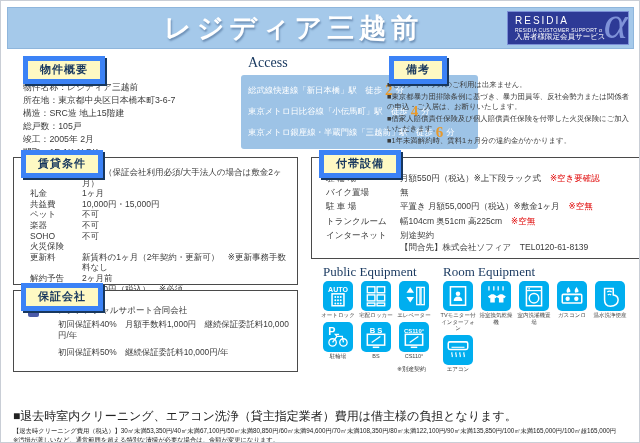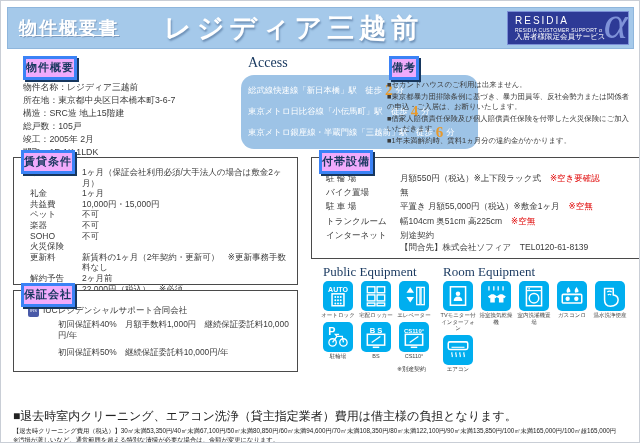--- a/index.html
+++ b/index.html
@@ -17,33 +17,33 @@
            color:#fff; letter-spacing:5px; text-shadow:1px 2px 2px #6d8fb5; white-space:nowrap; }
   .logo { position:absolute; left:506px; top:10px; width:122px; height:34px;
           background:#2d3a96; border:1px solid #7b8ed6; overflow:hidden; color:#fff; }
   .logo .alpha-mark { position:absolute; right:0px; top:-12px; font-size:46px; color:#7f92d8;
           font-family:"Liberation Serif",serif; font-style:italic; line-height:1; }
   .logo .brand { position:absolute; left:7px; top:3px; font-size:10px; letter-spacing:2px; }
   .logo .support { position:absolute; left:7px; top:15px; font-size:5px; letter-spacing:.3px; white-space:nowrap; }
   .logo .service { position:absolute; left:7px; bottom:2px; font-size:7.5px; white-space:nowrap; }
 
   
-  .badge { position:absolute; background:#f0abfc; border:3px solid #3b82f6;
+  .badge { position:absolute; background:#fef9c3; border:5px solid #3b82f6;
            box-shadow:2px 2px 0 #17375e; color:#17375e; font-weight:bold;
-           font-size:11px; padding:1px 0 2px; letter-spacing:1px; white-space:nowrap; z-index:3; }
+           font-size:11px; padding:1px 12px 2px; letter-spacing:1px; white-space:nowrap; z-index:3; }
 
   
   .ov-lines { position:absolute; left:22px; top:80px; width:218px; font-size:8.8px;
               line-height:13px; color:#3a3a3a; }
 
   
   .access-h { position:absolute; left:247px; top:54px; font-family:"Liberation Serif",serif;
               font-size:14px; color:#17375e; }
   .access-box { position:absolute; left:240px; top:74px; width:237px; height:74px;
-                background:#9dc3e6; border-radius:13px; padding:5px 7px; }
+                background:#9dc3e6; border-radius:3px; padding:5px 7px; }
   .route { display:flex; align-items:center; height:21px; color:#fff; font-size:8.4px; white-space:nowrap; }
   .route .min { color:#e8992b; font-size:15px; font-weight:bold; margin:0 3px;
                 font-family:"Liberation Serif",serif; }
 
   
   .remarks-body { position:absolute; left:386px; top:79px; width:248px; font-size:7.4px;
                   line-height:10px; color:#3a3a3a; }
   .remark-item { margin-bottom:2px; }
 
   
@@ -87,21 +87,20 @@
   .foot .f1 { font-size:12px; margin-bottom:2px;margin-top:28px; }
   .foot .f2 { font-size:6.3px; line-height:8.2px; }
   .foot .f3 { font-size:6.3px; margin-top:1px; }
 </style>
 </head>
 <body>
 
 <div class="page">
 
   <div class="band"></div>
-  <div class="doc-label">物件概要書</div>
   <div class="title">レジディア三越前</div>
 
   <div class="logo">
     <div class="alpha-mark">α</div>
     <div class="brand">RESIDIA</div>
     <div class="support">RESIDIA CUSTOMER SUPPORT α</div>
     <div class="service">入居者様限定会員サービス</div>
   </div>
 
   <div class="badge" style="left:22px; top:55px;">物件概要</div>

